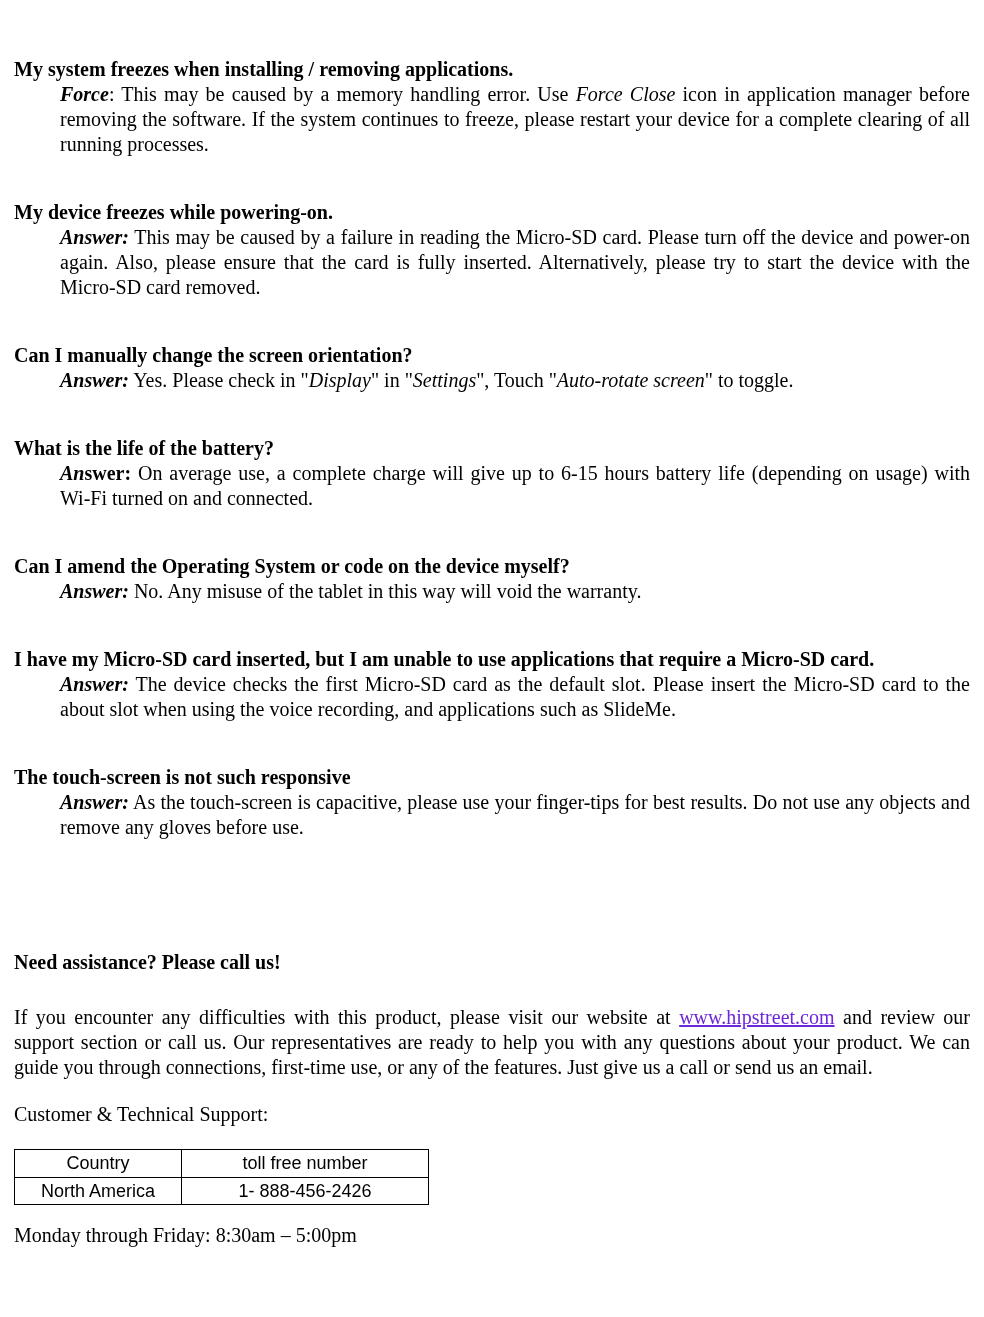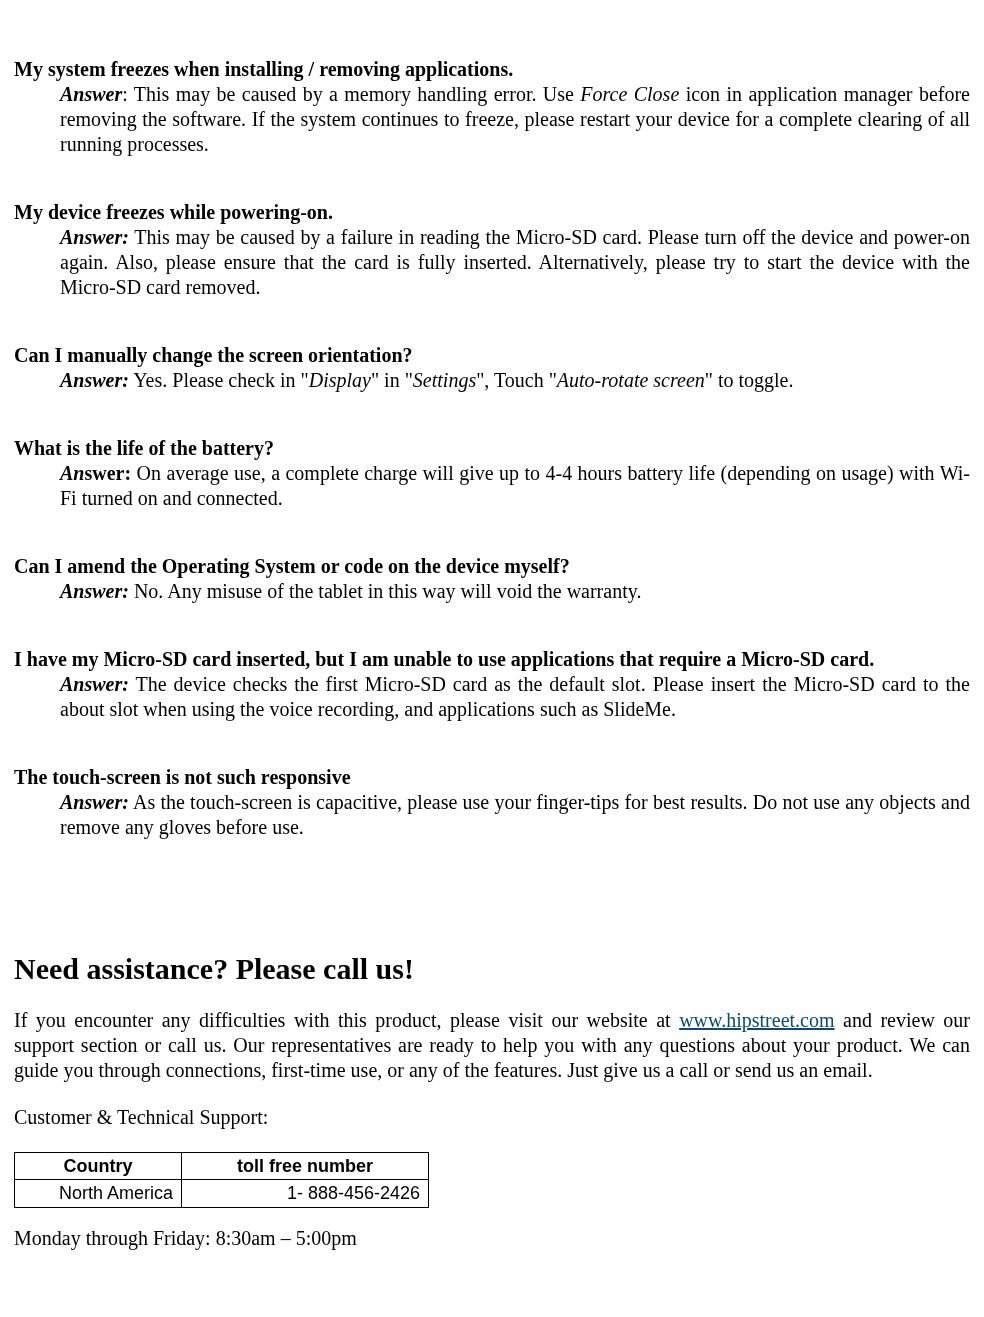--- a/index.html
+++ b/index.html
@@ -28,77 +28,77 @@
   .answer-label-partial-italic {
     font-weight: bold;
   }
   .answer-label-partial-italic .it {
     font-style: italic;
   }
   .italic {
     font-style: italic;
   }
   h1 {
-    font-size: 30px;
+    font-size: 20px;
     font-weight: bold;
     margin-top: 110px;
-    margin-bottom: 20px;
+    margin-bottom: 30px;
   }
   .para {
     text-align: justify;
     margin-bottom: 22px;
   }
   a.link {
-    color: #0c4a6e;
+    color: #6d28d9;
     text-decoration: underline;
   }
   table {
     border-collapse: collapse;
     margin-top: 6px;
     margin-bottom: 18px;
   }
   th, td {
     border: 1px solid #000;
     font-family: Arial, Helvetica, sans-serif;
     font-size: 18px;
     padding: 2px 8px;
-    text-align: right;
+    text-align: center;
   }
   th {
-    font-weight: bold;
+    font-weight: normal;
     text-align: center;
   }
   td.country {
     width: 150px;
   }
   td.number, th.number {
     width: 230px;
   }
 </style>
 </head>
 <body>
 
 <div class="question">My system freezes when installing / removing applications.</div>
 <div class="answer-block">
-  <span class="answer-label-partial-italic"><span class="it">Answer</span></span><span>: This may be caused by a memory handling error.   Use </span><span class="italic">Force Close</span><span> icon in application manager before removing the software.   If the system continues to freeze, please restart your device for a complete clearing of all running processes.</span>
+  <span class="answer-label-partial-italic"><span class="it">Force</span></span><span>: This may be caused by a memory handling error.   Use </span><span class="italic">Force Close</span><span> icon in application manager before removing the software.   If the system continues to freeze, please restart your device for a complete clearing of all running processes.</span>
 </div>
 
 <div class="question">My device freezes while powering-on.</div>
 <div class="answer-block">
   <span class="answer-label">Answer:</span><span> This may be caused by a failure in reading the Micro-SD card.   Please turn off the device and power-on again. Also, please ensure that the card is fully inserted.   Alternatively, please try to start the device with the Micro-SD card removed.</span>
 </div>
 
 <div class="question">Can I manually change the screen orientation?</div>
 <div class="answer-block">
   <span class="answer-label">Answer:</span><span> Yes. Please check in "</span><span class="italic">Display</span><span>" in "</span><span class="italic">Settings</span><span>", Touch "</span><span class="italic">Auto-rotate screen</span><span>" to toggle.</span>
 </div>
 
 <div class="question">What is the life of the battery?</div>
 <div class="answer-block">
-  <span class="answer-label-partial-italic"><span class="it">An</span>swer:</span><span> On average use, a complete charge will give up to 4-4 hours battery life (depending on usage) with Wi-Fi turned on and connected.</span>
+  <span class="answer-label-partial-italic"><span class="it">An</span>swer:</span><span> On average use, a complete charge will give up to 6-15 hours battery life (depending on usage) with Wi-Fi turned on and connected.</span>
 </div>
 
 <div class="question">Can I amend the Operating System or code on the device myself?</div>
 <div class="answer-block">
   <span class="answer-label">Answer:</span><span> No.   Any misuse of the tablet in this way will void the warranty.</span>
 </div>
 
 <div class="question">I have my Micro-SD card inserted, but I am unable to use applications that require a Micro-SD card.</div>
 <div class="answer-block">
   <span class="answer-label">Answer:</span><span> The device checks the first Micro-SD card as the default slot.   Please insert the Micro-SD card to the about slot when using the voice recording, and applications such as SlideMe.</span>

